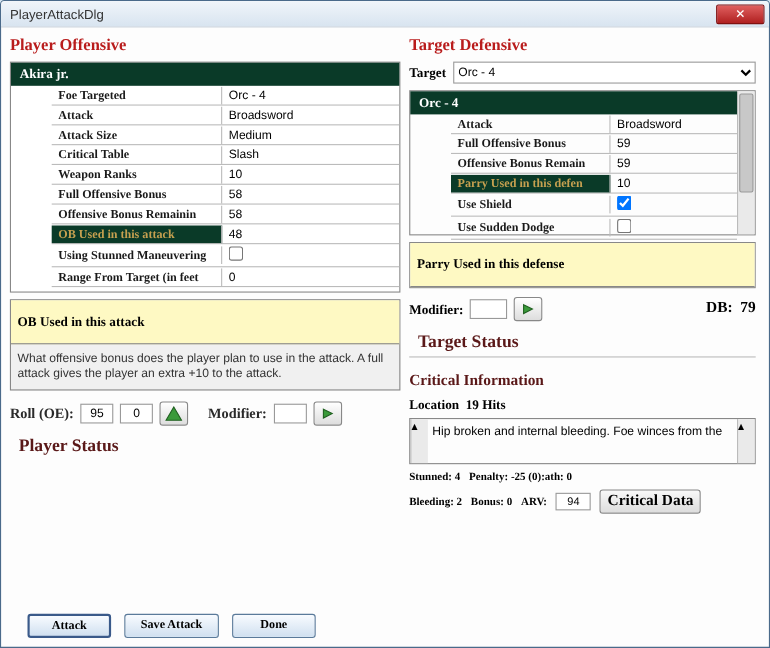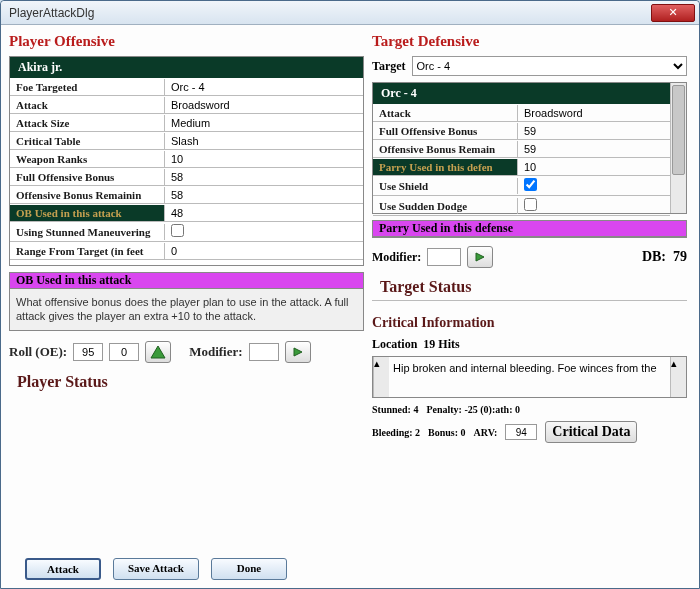--- a/index.html
+++ b/index.html
@@ -7,28 +7,28 @@
 .window { background: #fdfdfd; border: 1px solid #4a6a8a; border-radius: 4px 4px 0 0; width: 700px; height: 589px; position: relative; }
 .titlebar { height: 24px; background: linear-gradient(#f0f5fa, #d8e4f0); border-bottom: 1px solid #a0b0c0; display: flex; align-items: center; padding: 0 4px; border-radius: 4px 4px 0 0; }
 .titlebar-text { color: #333; font-size: 12px; padding-left: 4px; }
 .titlebar-close { margin-left: auto; background: linear-gradient(#e06060, #b02020); color: #fff; width: 44px; height: 18px; border-radius: 2px; display: flex; align-items: center; justify-content: center; font-size: 11px; border: 1px solid #801010; cursor: pointer; }
 .body { display: flex; padding: 8px; gap: 8px; height: calc(100% - 24px); }
 .left { width: 355px; display: flex; flex-direction: column; }
 .right { width: 315px; display: flex; flex-direction: column; }
 .section-title { font-family: Georgia, serif; font-size: 15px; color: #b91c1c; font-weight: bold; margin-bottom: 6px; }
 .panel { border: 1px solid #888; background: #fff; }
 .panel-title-dark { background: #0a3a28; color: #fff; font-family: Georgia, serif; font-size: 12px; padding: 3px 8px; font-weight: bold; }
-.row { display: flex; border-bottom: 1px solid #bbb; min-height: 18px; align-items: center; }
+.row { display: flex; border-bottom: 1px solid #bbb; min-height: 18px; align-items: center; margin-left: 37px; }
 .row.highlight .label { background: #0a3a28; color: #c5a050; }
 .label { width: 155px; font-family: Georgia, serif; font-weight: bold; font-size: 11px; padding: 2px 6px; color: #1a1a1a; border-right: 1px solid #bbb; white-space: nowrap; overflow: hidden; }
 .right .label { width: 145px; }
 .value { flex: 1; font-family: Tahoma, sans-serif; font-size: 11px; padding: 2px 6px; }
 .value input[type=checkbox] { width: 13px; height: 13px; }
 .hint-box { border: 1px solid #888; background: #f0f0f0; margin-top: 6px; padding: 0; }
-.hint-title { background: #d946ef; font-family: Tahoma; font-weight: bold; font-size: 12px; padding: 0 6px; border-bottom: 1px solid #888; }
+.hint-title { background: #fef9c3; font-family: Tahoma; font-weight: bold; font-size: 12px; padding: 12px 6px; border-bottom: 1px solid #888; }
 .hint-body { padding: 6px; font-size: 11px; color: #333; line-height: 1.3; }
 .roll-line { display: flex; align-items: center; gap: 6px; margin-top: 10px; }
 .roll-line .lbl { font-family: Georgia, serif; font-weight: bold; font-size: 13px; color: #2a2a2a; }
 .roll-line input[type=text] { width: 30px; height: 18px; border: 1px solid #999; background: #fff; font-size: 11px; text-align: center; }
 .icon-btn { width: 26px; height: 22px; border: 1px solid #888; background: linear-gradient(#fff, #ddd); border-radius: 3px; display: flex; align-items: center; justify-content: center; cursor: pointer; }
 .status-lbl { font-family: Georgia, serif; font-weight: bold; font-size: 16px; color: #5a1818; margin-top: 10px; margin-left: 8px; }
 .bottom-buttons { display: flex; gap: 12px; margin-top: 18px; justify-content: flex-start; padding-left: 16px; }
 .btn { border: 1px solid #5a7a9a; background: linear-gradient(#f8fbff, #d0e0f0); border-radius: 3px; padding: 3px 14px; font-family: Georgia, serif; font-weight: bold; font-size: 11px; cursor: pointer; min-width: 76px; text-align: center; }
 .btn.primary { border: 2px solid #3a5a8a; }
 .target-line { display: flex; align-items: center; gap: 6px; margin-bottom: 6px; }

